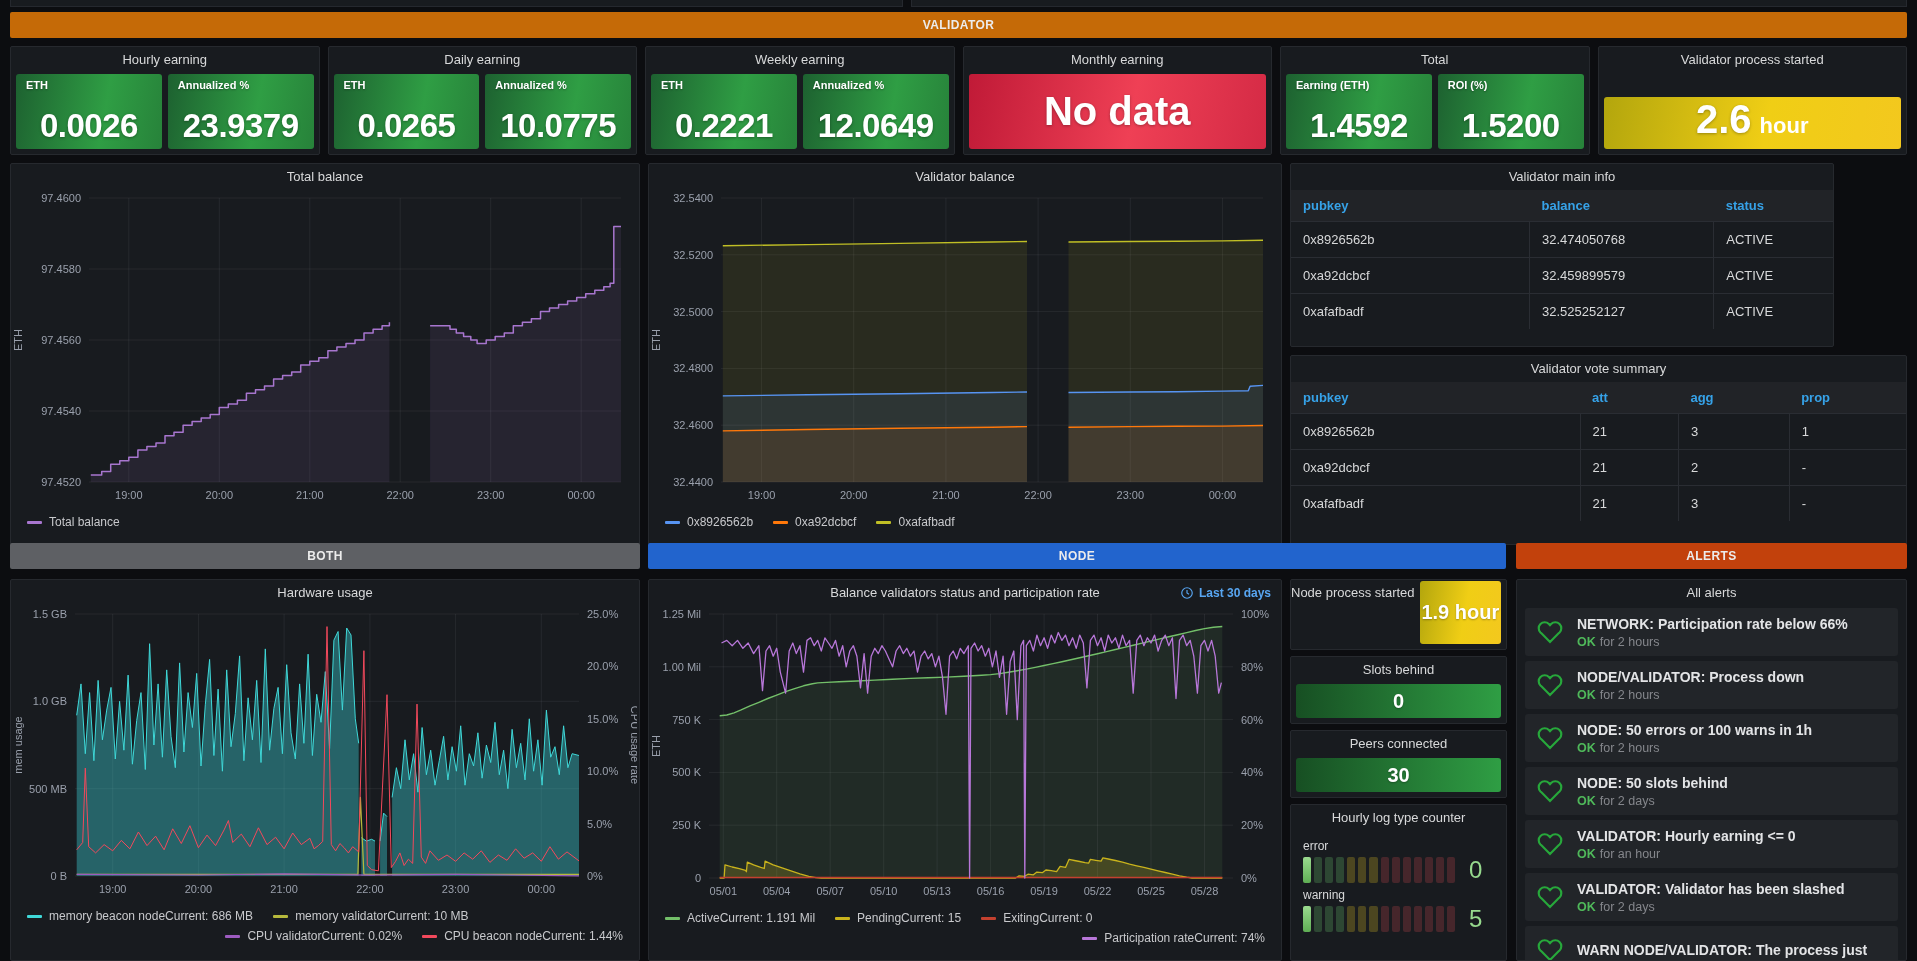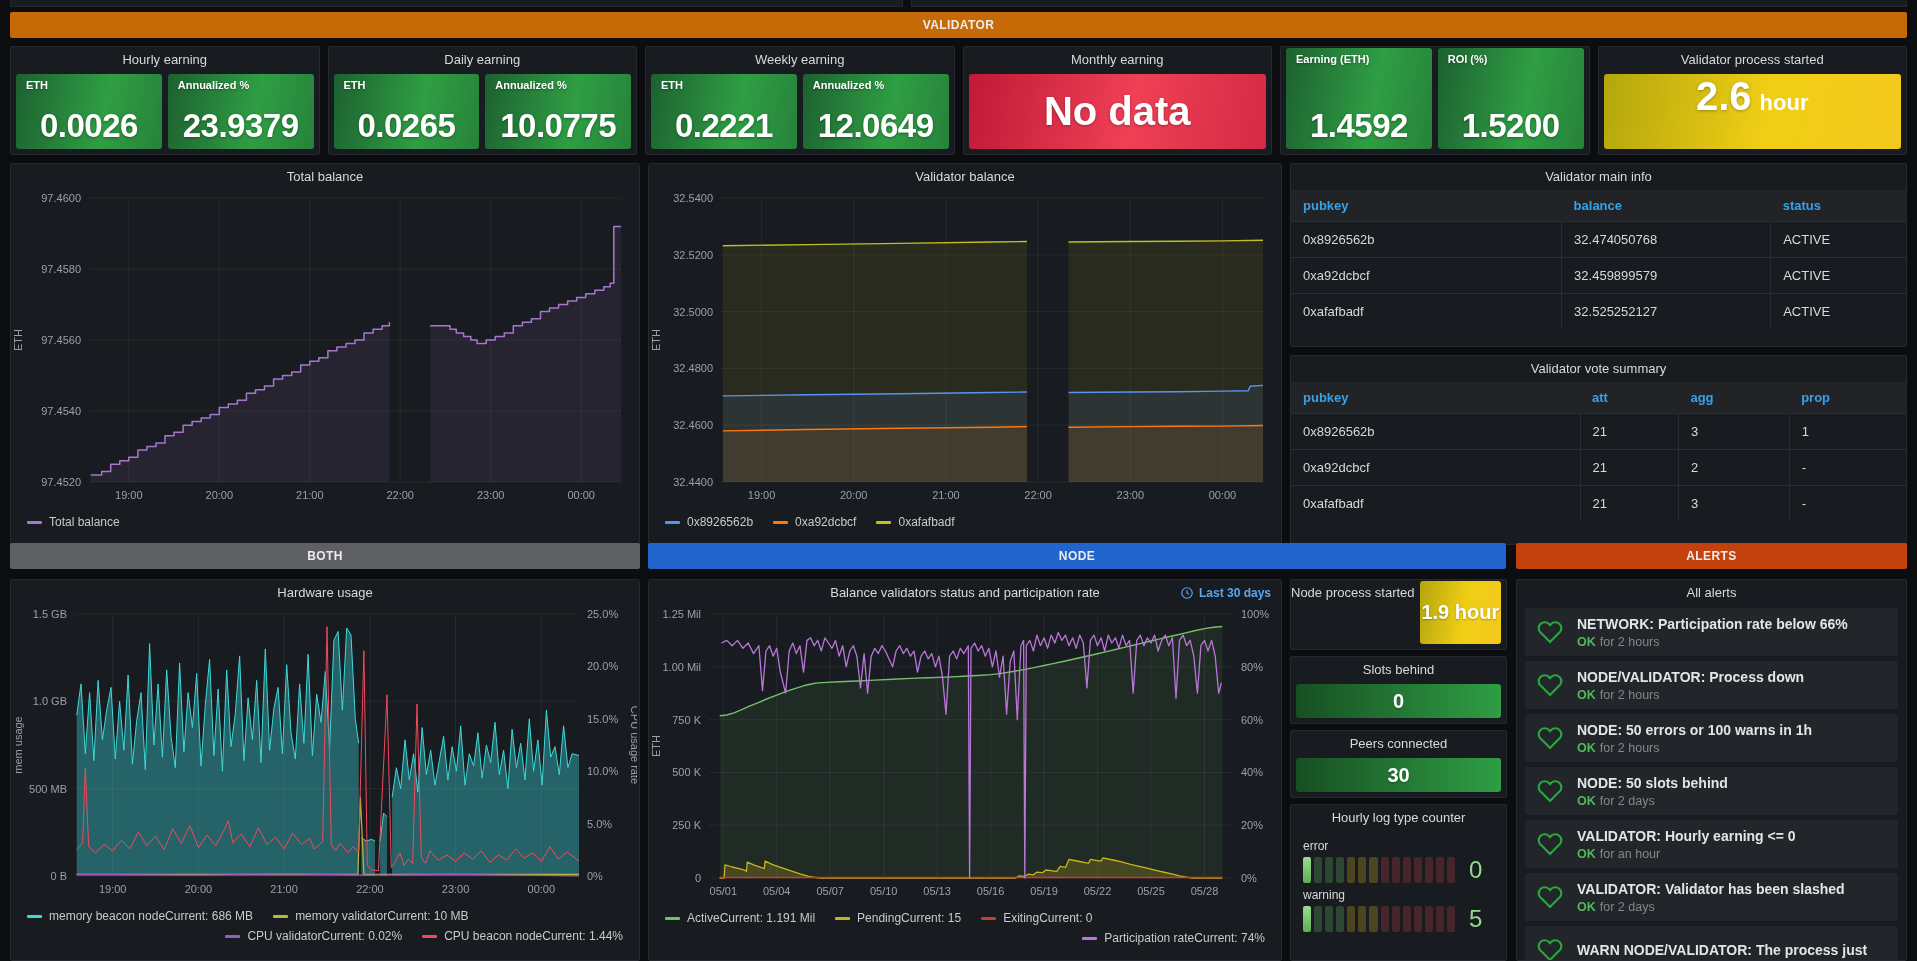--- a/index.html
+++ b/index.html
@@ -15,35 +15,35 @@
   #hdr-alerts{left:1516px;top:543px;width:391px;background:#c2410c;}
   .panel{position:absolute;background:#181b1f;border:1px solid #26292e;border-radius:2px;box-sizing:border-box;overflow:hidden;}
   .ptitle{height:26px;line-height:26px;text-align:center;color:#d8d9da;font-size:13px;font-weight:500;white-space:nowrap;overflow:hidden;cursor:pointer;}
   
   #stats-row{position:absolute;left:10px;top:46px;width:1897px;height:109px;display:flex;gap:8px;}
   .pstat{position:relative;flex:1;background:#181b1f;border:1px solid #26292e;border-radius:2px;display:flex;flex-direction:column;box-sizing:border-box;overflow:hidden;}
   .statrow{display:flex;gap:6px;padding:1px 5px 5px;flex:1;}
   .statbox{flex:1;border-radius:3px;position:relative;overflow:hidden;}
   .bg-green{background:linear-gradient(100deg,#1d6130,#2f9e44 60%,#27823a);}
   .bg-red{background:linear-gradient(100deg,#c01a37,#ef4055 55%,#d42a45);}
-  .bg-yellow{background:linear-gradient(100deg,#b3a60d,#f0ce15 55%,#f3c81e);}
+  .bg-yellow{background:linear-gradient(100deg,#b3a60d,#f0ce15 55%,#f3c81e);margin-top:23px;}
   .bg-green2{background:linear-gradient(90deg,#174f23,#2f9e44);}
   .statlabel{position:absolute;top:5px;left:10px;font-size:11px;font-weight:700;color:#fff;text-shadow:0 1px 2px rgba(0,0,0,.35);}
   .statvalue{position:absolute;left:0;right:0;bottom:4px;text-align:center;font-size:33px;font-weight:700;color:#fff;letter-spacing:-.5px;text-shadow:0 1px 3px rgba(0,0,0,.35);}
   .nodata{display:flex;align-items:center;justify-content:center;height:100%;font-size:40px;font-weight:700;color:#fff;text-shadow:0 1px 3px rgba(0,0,0,.3);}
   .bigtime{display:flex;align-items:baseline;justify-content:center;height:100%;color:#fff;}
   .bigtime .v{font-size:40px;font-weight:700;text-shadow:0 1px 3px rgba(0,0,0,.3);}
   .bigtime .u{font-size:22px;font-weight:700;margin-left:8px;}
   
   .pv{display:flex;flex-direction:column;}
   .vbox{margin:1px 5px 5px;flex:1;border-radius:3px;display:flex;align-items:center;justify-content:center;font-size:20px;font-weight:700;color:#fff;text-shadow:0 1px 2px rgba(0,0,0,.3);}
   
   #p-tb{left:10px;top:163px;width:630px;height:382px;}
   #p-vb{left:648px;top:163px;width:634px;height:382px;}
-  #p-mi{left:1290px;top:163px;width:617px;height:184px;}
+  #p-mi{left:1290px;top:163px;width:544px;height:184px;}
   #p-vs{left:1290px;top:355px;width:617px;height:190px;}
   #p-hw{left:10px;top:579px;width:630px;height:382px;}
   #p-bv{left:648px;top:579px;width:634px;height:382px;}
   #p-np{left:1290px;top:579px;width:217px;height:71px;display:flex;flex-direction:row;}
   #p-sb{left:1290px;top:656px;width:217px;height:68px;display:flex;flex-direction:column;}
   #p-pc{left:1290px;top:730px;width:217px;height:68px;display:flex;flex-direction:column;}
   #p-lg{left:1290px;top:804px;width:217px;height:157px;}
   #p-al{left:1516px;top:579px;width:391px;height:382px;}
   
   svg text{font-family:"Liberation Sans",sans-serif;}
@@ -131,20 +131,21 @@
     </div>
     <div class="pstat">
       <div class="ptitle">Monthly earning</div>
       <div class="statrow">
         <div class="statbox bg-red">
           <div class="nodata">No data</div>
         </div>
       </div>
     </div>
     <div class="pstat">
+      <div class="ptitle">Total</div>
       <div class="statrow">
         <div class="statbox bg-green">
           <div class="statlabel">Earning (ETH)</div>
           <div class="statvalue">1.4592</div>
         </div>
         <div class="statbox bg-green">
           <div class="statlabel">ROI (%)</div>
           <div class="statvalue">1.5200</div>
         </div>
       </div>

